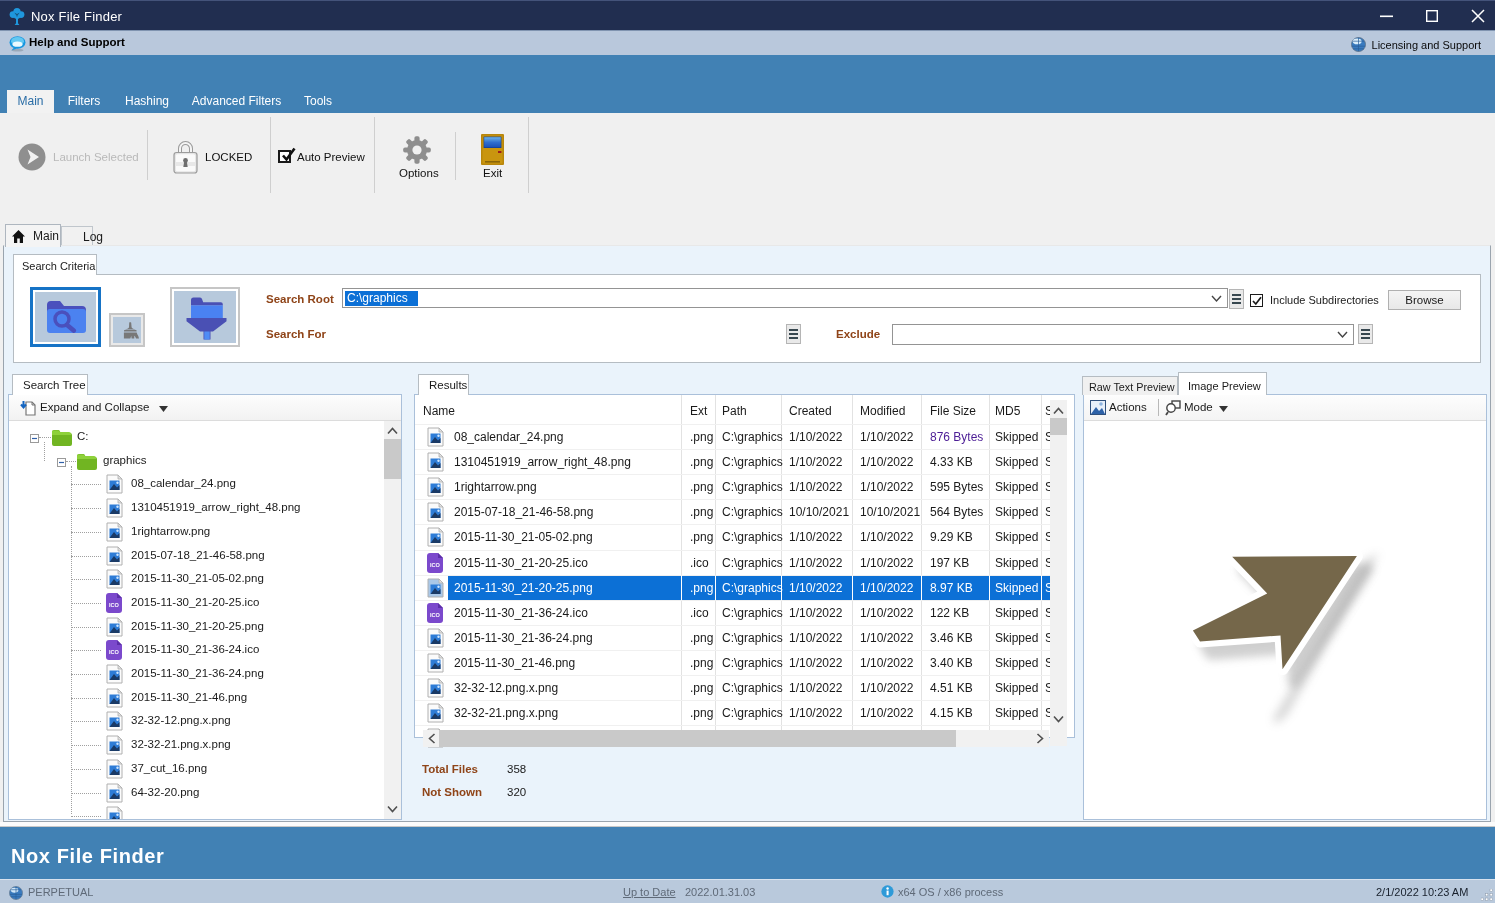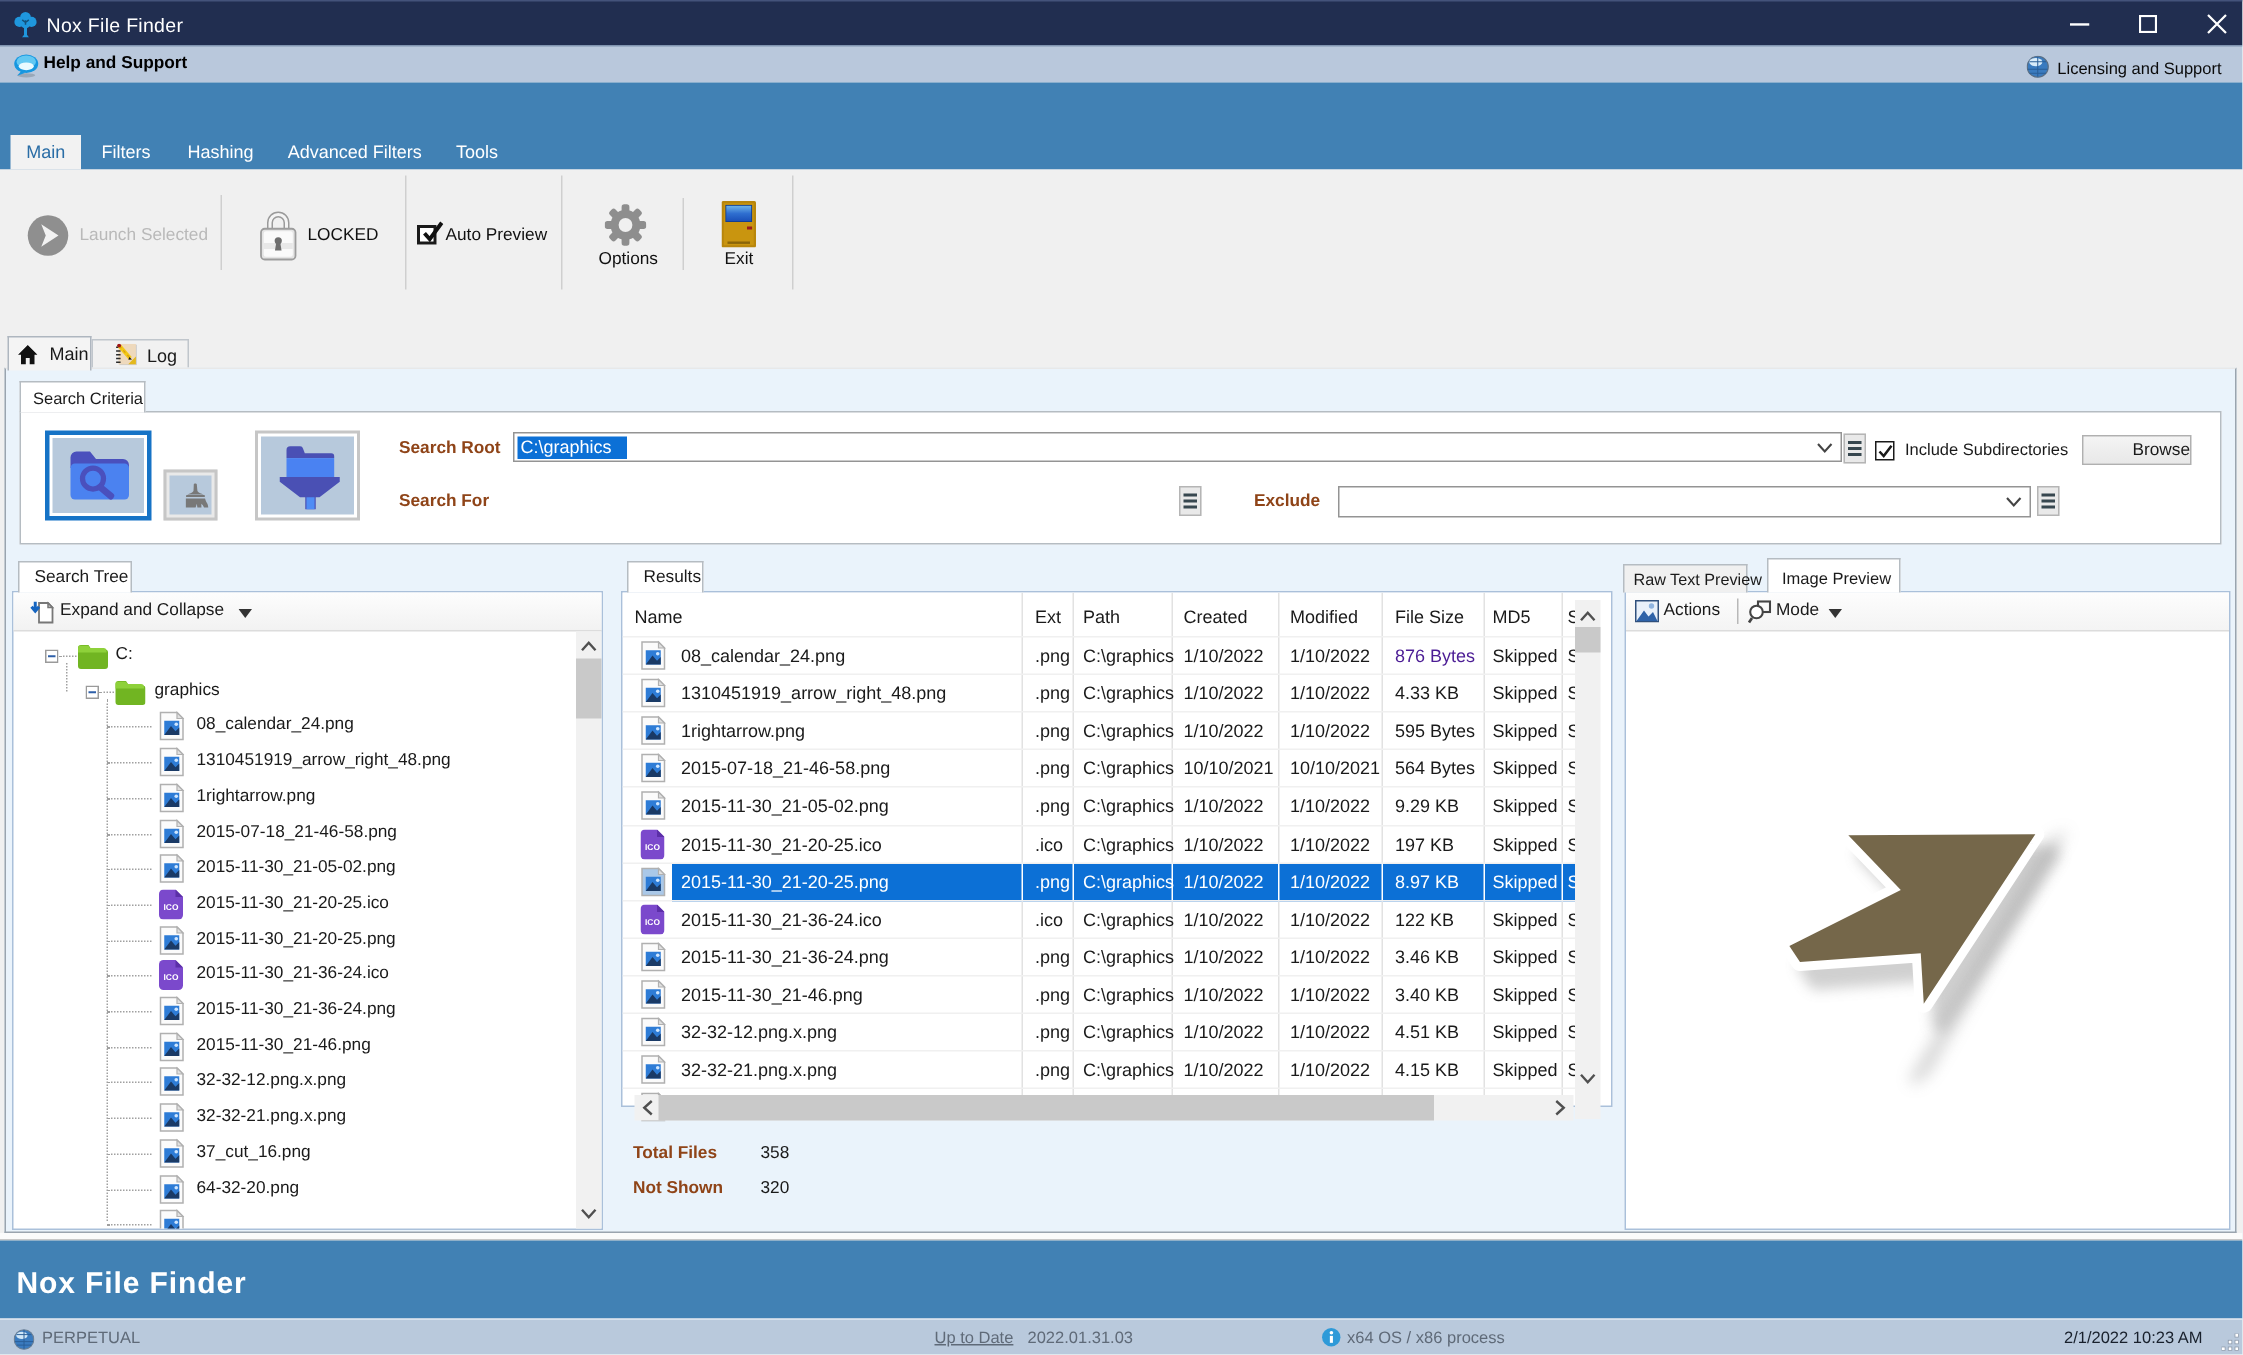--- a/index.html
+++ b/index.html
@@ -23,39 +23,39 @@
 .rtab.active { background:#f2f2f2; color:#2a6da6; }
 #ribbonbody { left:0; top:113px; width:1495px; height:86px; background:#f0f0f0; }
 .rsep { position:absolute; top:18px; width:1px; height:50px; background:#cfcfcf; }
 #greybar { left:0; top:199px; width:1495px; height:22px; background:linear-gradient(#adadad,#bcbcbc); border-top:1px solid #9a9a9a; border-bottom:1px solid #a8a8a8;}
 #greybar span { position:absolute; left:11px; top:5px; font-size:11px; color:#111; }
 
 
 #tabstrip { left:0; top:221px; width:1495px; height:25px; background:#f0f0f0; }
 .ptab { position:absolute; display:flex; align-items:center; font-size:12px; color:#1a1a1a; }
 #maintab { left:5px; top:3px; width:56px; height:23px; background:#f4f4f4; border:1px solid #aeb6bf; border-bottom:none; padding-left:6px; z-index:3; }
-#logtab { left:61px; top:5px; width:65px; height:20px; border:1px solid #c0c6cc; border-bottom:none; background:#f1f1f1; padding-left:15px; }
+#logtab { left:61px; top:5px; width:32px; height:20px; border:1px solid #c0c6cc; border-bottom:none; background:#f1f1f1; padding-left:15px; }
 
 
 #page { left:3px; top:245px; width:1488px; height:577px; background:#eaf3fb; border:1px solid #9aa4ae; border-top:1px solid #e8e8e8; }
 
 #gc-tab { left:9px; top:8px; width:84px; height:21px; background:#fff; border:1px solid #b5bcc2; border-bottom:none; z-index:2; font-size:11px; padding:5px 0 0 8px; white-space:nowrap; }
 #gcbox { left:9px; top:28px; width:1468px; height:89px; background:#fff; border:1px solid #b5bcc2; }
 
 
 .ptab2 { position:absolute; background:#fff; border:1px solid #b5bcc2; border-bottom:none; font-size:11.5px; z-index:2; white-space:nowrap; }
 .panel { position:absolute; background:#fff; border:1px solid #aabDD4; }
 
 
 .combo { position:absolute; background:#fff; border:1px solid #949494; }
 .combo .chev { position:absolute; right:5px; top:5px; }
 .hamb { position:absolute; width:15px; height:20px; background:#e9e9e9; border:1px solid #b5b5b5; display:flex; flex-direction:column; justify-content:center; gap:2px; align-items:center; }
 .hamb i { display:block; width:9px; height:2px; background:#37474f; }
 .cb { position:absolute; width:13px; height:13px; background:#fff; border:2px solid #1a1a1a; }
-.btn { position:absolute; background:linear-gradient(#f4f4f4,#e8e8e8); border:1px solid #b0b0b0; text-align:right; font-size:13px; }
+.btn { position:absolute; background:linear-gradient(#f4f4f4,#e8e8e8); border:1px solid #b0b0b0; text-align:center; font-size:13px; }
 
 
 .trow { position:absolute; white-space:nowrap; font-size:11.5px; }
 </style>
 </head>
 <body>
 <div id="win">
   <div class="abs" id="titlebar">
     <svg class="abs" style="left:9px;top:6px" width="16" height="18" viewBox="0 0 16 18">
       <g fill="#1f97dd">
@@ -736,21 +736,21 @@
               <path d="M1.5 1 L6.5 5.5 L1.5 10" fill="none" stroke="#505050" stroke-width="1.6"></path>
             </svg>
           </div>
           <span style="position:absolute;left:7px;top:368px;font-weight:bold;color:#8f4418;font-size:11.5px">Total Files</span>
           <span style="position:absolute;left:92px;top:368px;font-size:11.5px">358</span>
           <span style="position:absolute;left:7px;top:391px;font-weight:bold;color:#8f4418;font-size:11.5px">Not Shown</span>
           <span style="position:absolute;left:92px;top:391px;font-size:11.5px">320</span>
         </div>
     </div>
 
-    <div class="ptab2" style="left:1078px;top:130px;width:83px;height:19px;padding:4px 0 0 6px;background:#f0f0f0;color:#1a1a1a;font-size:10.8px">Raw Text Preview</div>
+    <div class="ptab2" style="left:1078px;top:130px;width:96px;height:19px;padding:4px 0 0 6px;background:#f0f0f0;color:#1a1a1a;font-size:10.8px">Raw Text Preview</div>
     <div class="ptab2" style="left:1174px;top:126px;width:89px;height:23px;padding:7px 0 0 9px;font-size:11px">Image Preview</div>
     <div class="panel" style="left:1079px;top:148px;width:404px;height:426px;border:1px solid #aac0da">
       <div style="position:absolute;left:0;top:0;width:100%;height:26px;background:linear-gradient(#fdfdfd,#f4f4f4);border-bottom:1px solid #dcdcdc">
         <svg class="abs" style="left:6px;top:5px" width="16" height="15" viewBox="0 0 16 15">
           <rect x="0.5" y="0.5" width="15" height="14" fill="#e8f0fa" stroke="#30507c"></rect>
           <path d="M1 14 L6 7 L9 11 L12 8 L15 14 Z" fill="#2e62a8"></path>
           <circle cx="11" cy="4" r="1.8" fill="#8fb4e0"></circle>
         </svg>
         <span class="abs" style="left:25px;top:6px;font-size:11.5px">Actions</span>
         <div style="position:absolute;left:74px;top:4px;width:1px;height:17px;background:#b8b8b8"></div>

